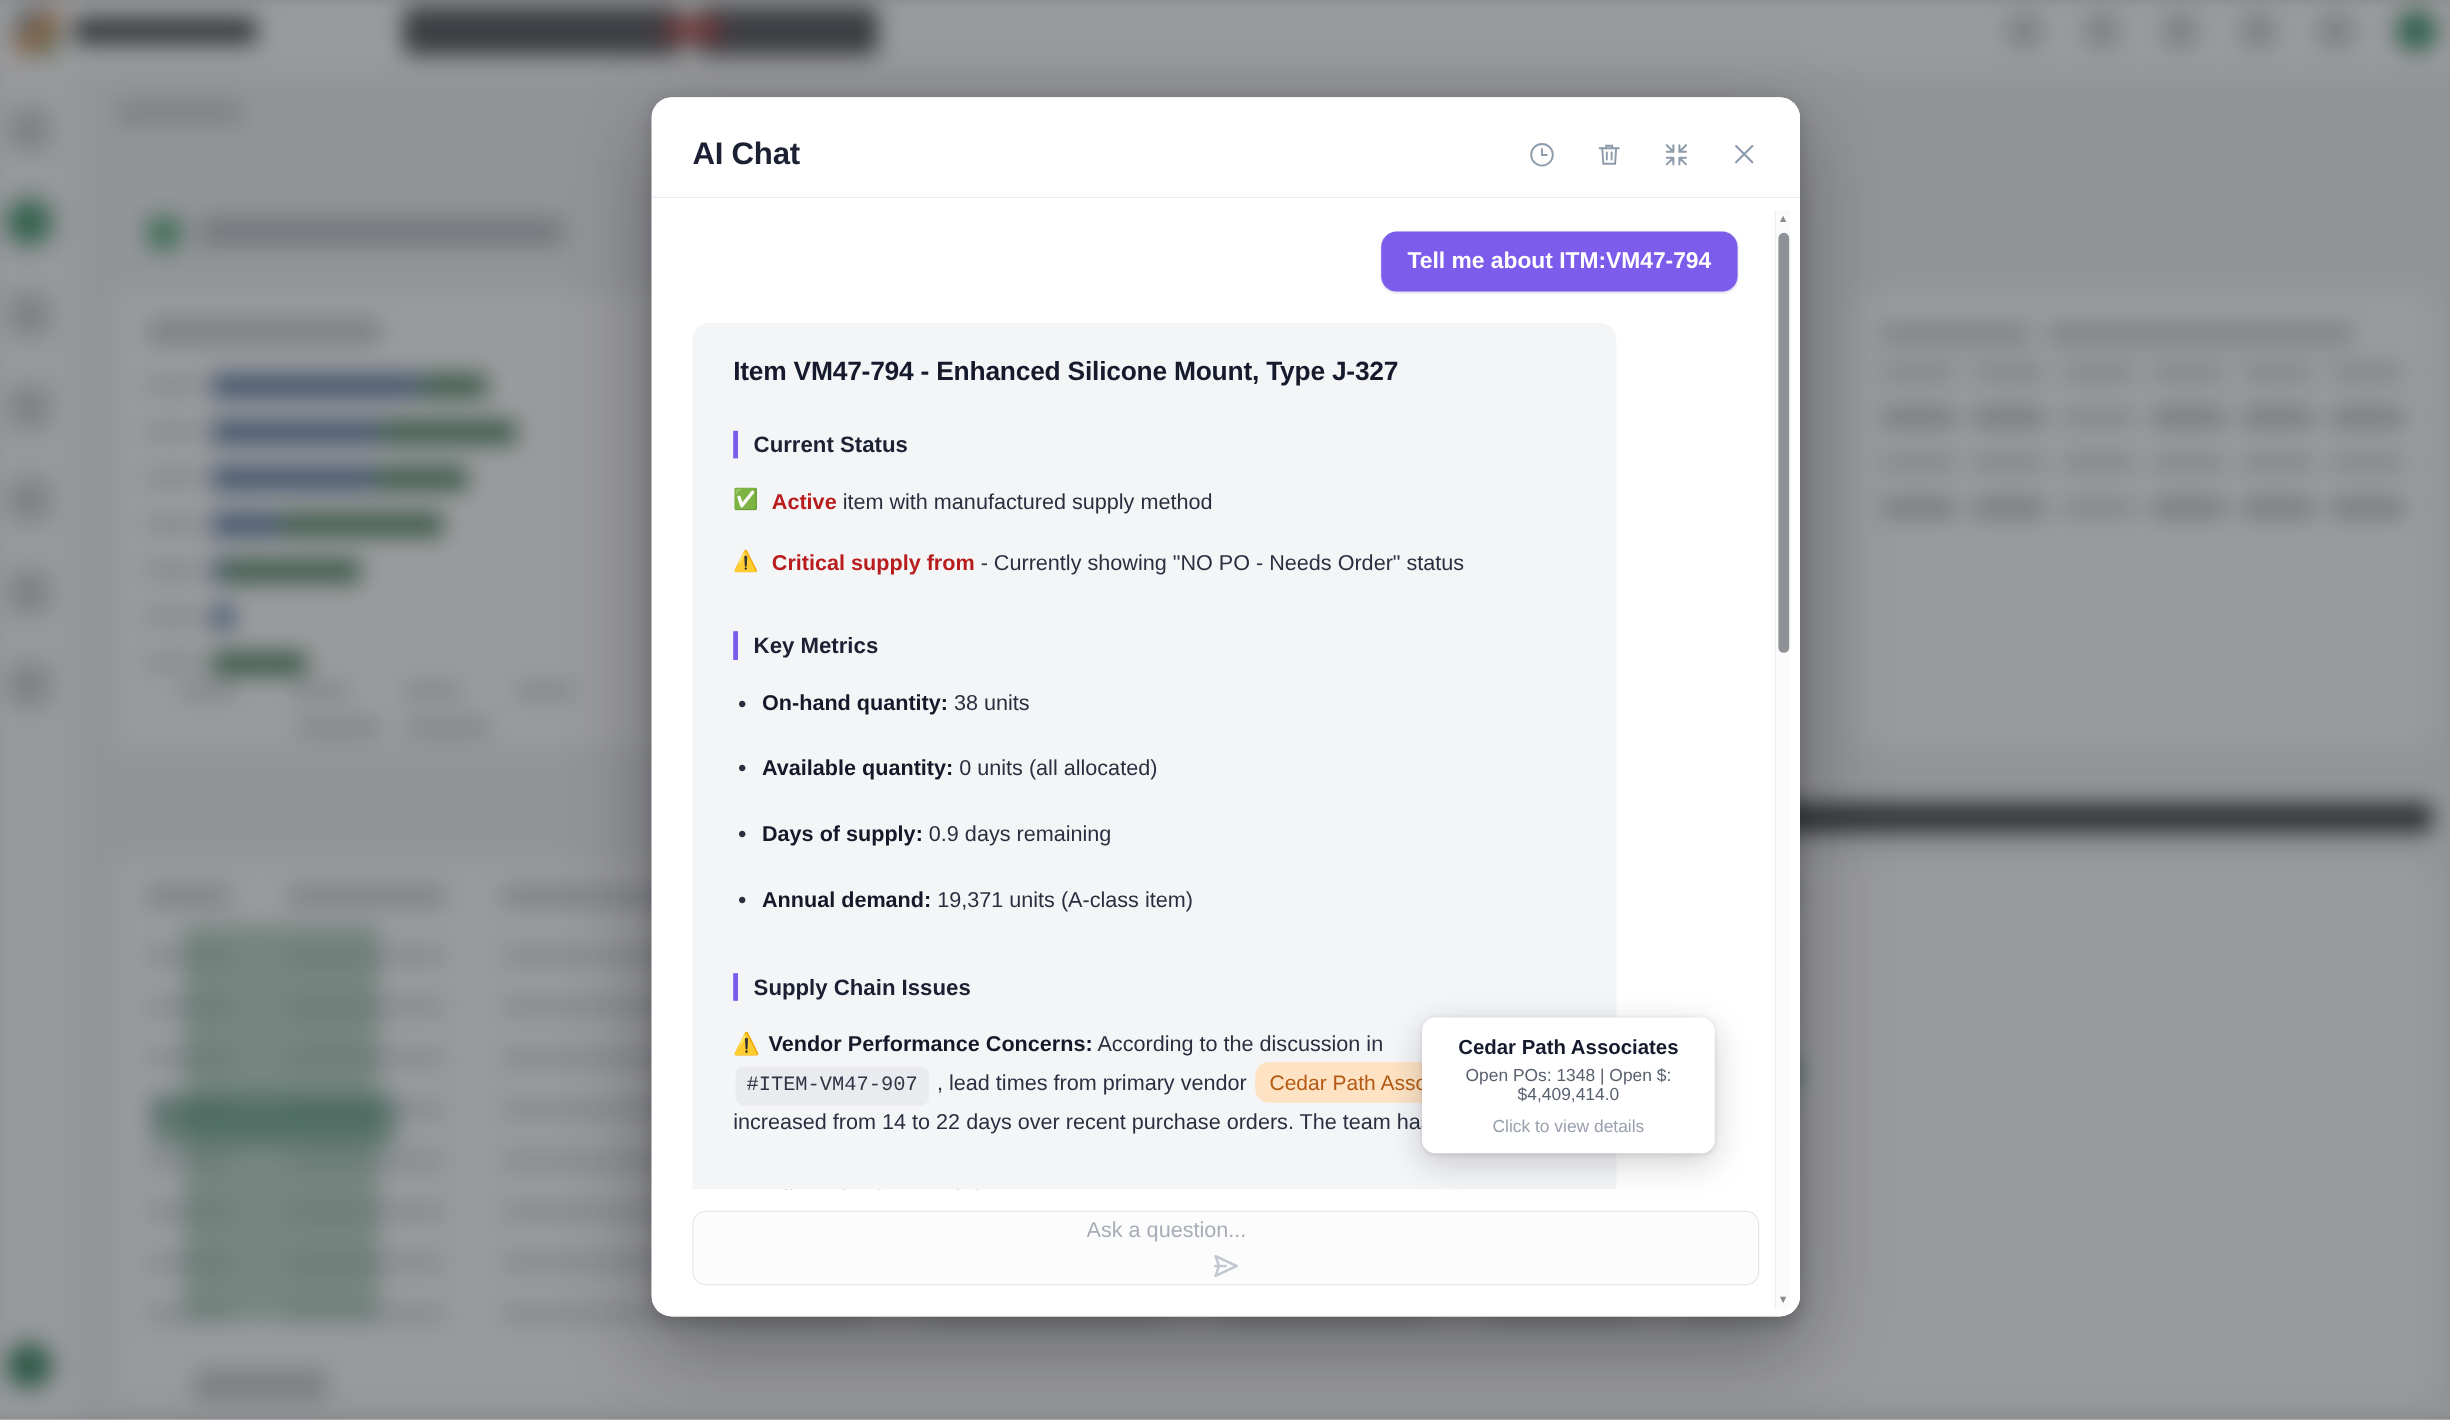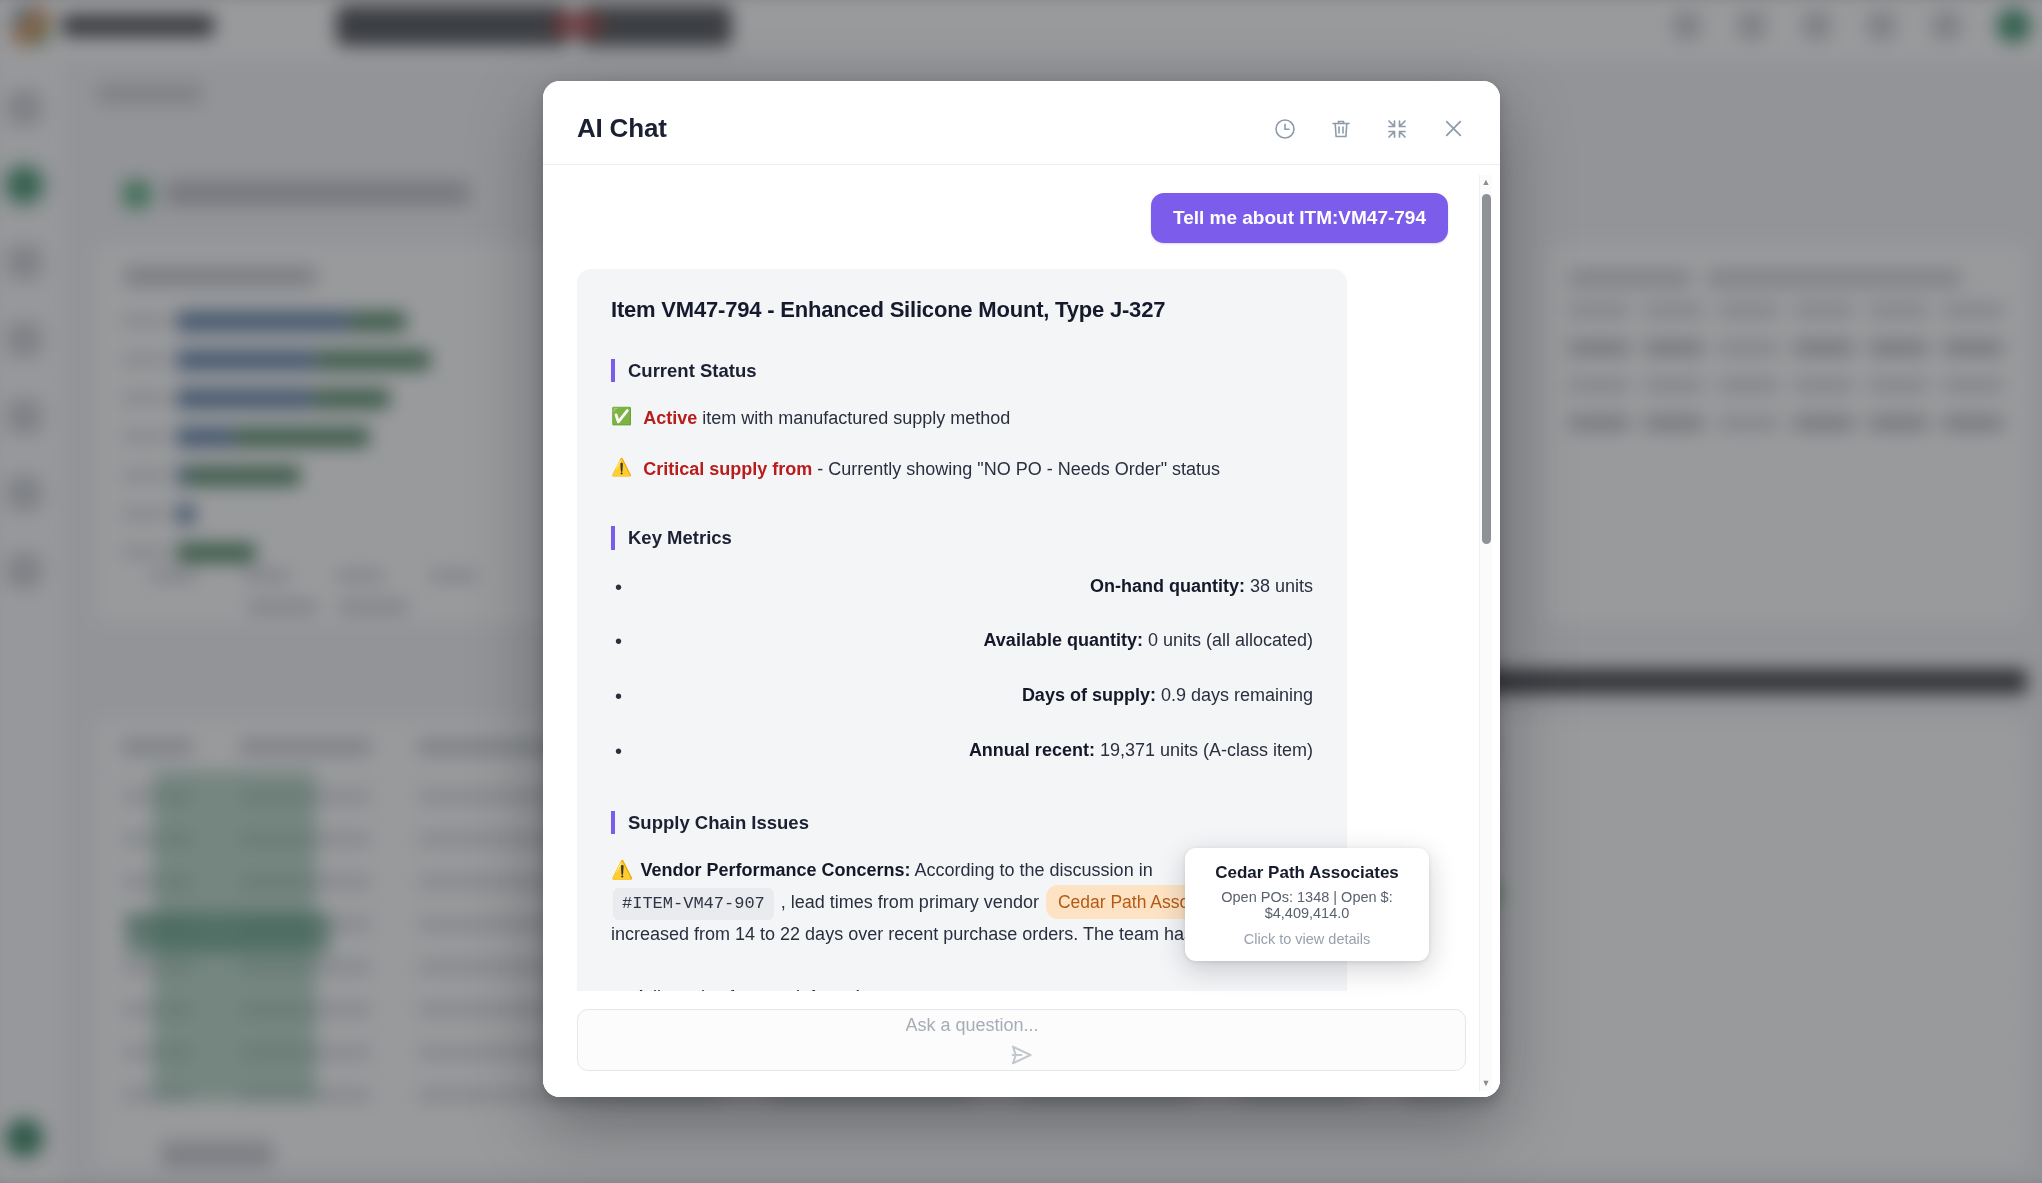--- a/index.html
+++ b/index.html
@@ -536,25 +536,25 @@
           <span><b>Active</b><span> item with manufactured supply method</span></span>
         </div>
 
         <div class="a-line">
           <span class="ico">⚠️</span>
           <span><b>Critical supply from</b><span> - Currently showing "NO PO - Needs Order" status</span></span>
         </div>
 
         <div class="a-section" style="margin-top:42px;">Key Metrics</div>
 
-        <ul class="a-list" style="margin-top:17px;text-align:right;">
+        <ul class="a-list" style="margin-top:17px;">
           <li><b>On-hand quantity:</b><span> 38 units</span></li>
           <li><b>Available quantity:</b><span> 0 units (all allocated)</span></li>
           <li><b>Days of supply:</b><span> 0.9 days remaining</span></li>
-          <li><b>Annual recent:</b><span> 19,371 units (A-class item)</span></li>
+          <li><b>Annual demand:</b><span> 19,371 units (A-class item)</span></li>
         </ul>
 
         <div class="a-section" style="margin-top:46px;">Supply Chain Issues</div>
 
         <p class="a-para"><span class="ico">⚠️</span><b>Vendor Performance Concerns:</b><span> According to the discussion in </span><span class="chip-item">#ITEM-VM47-907</span><span> , lead times from primary vendor </span><span class="chip-vendor">Cedar Path Associates</span><span> have increased from 14 to 22 days over recent purchase orders. The team has:</span></p>
 
         <ul class="a-list" style="margin-top:34px;">
           <li>Adjusted safety stock from 4</li>
 
         </ul>

